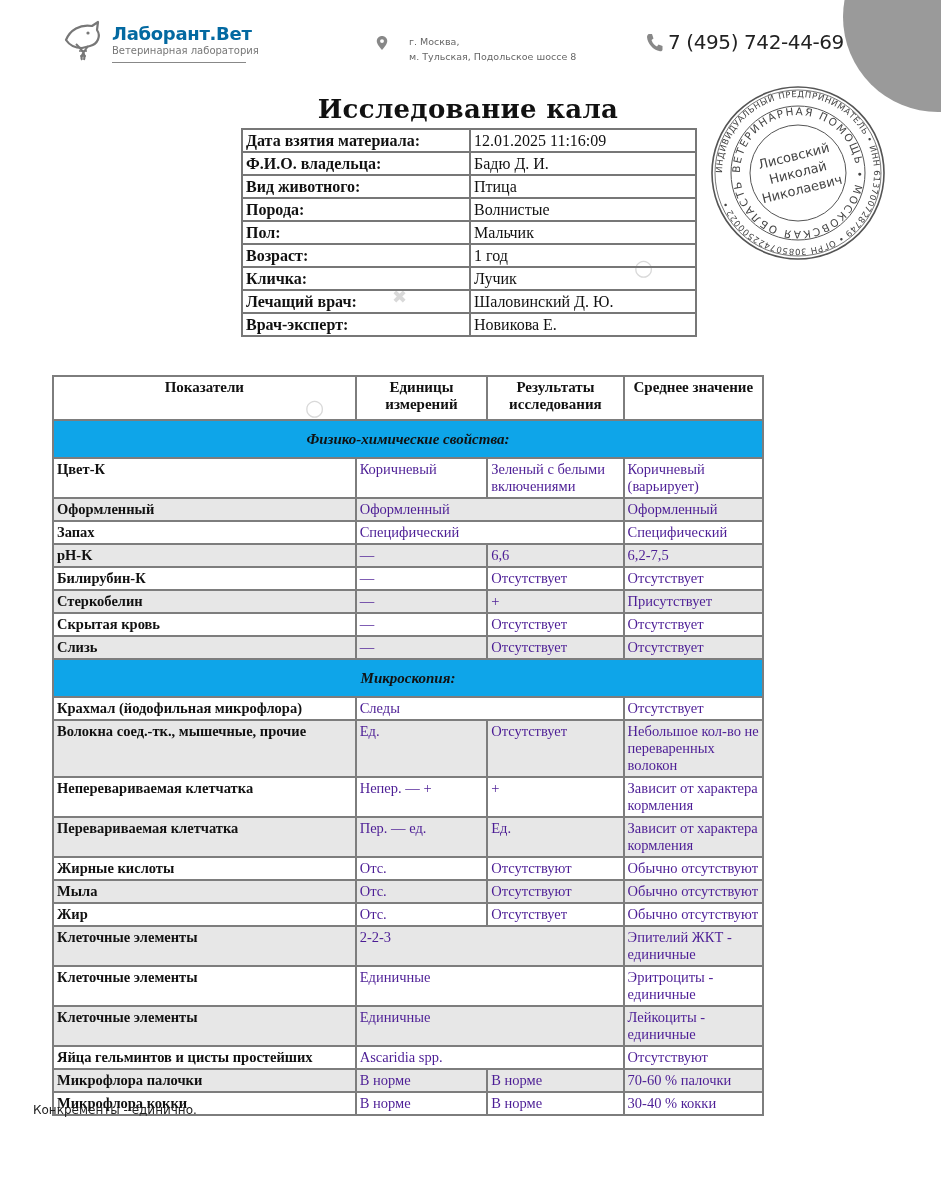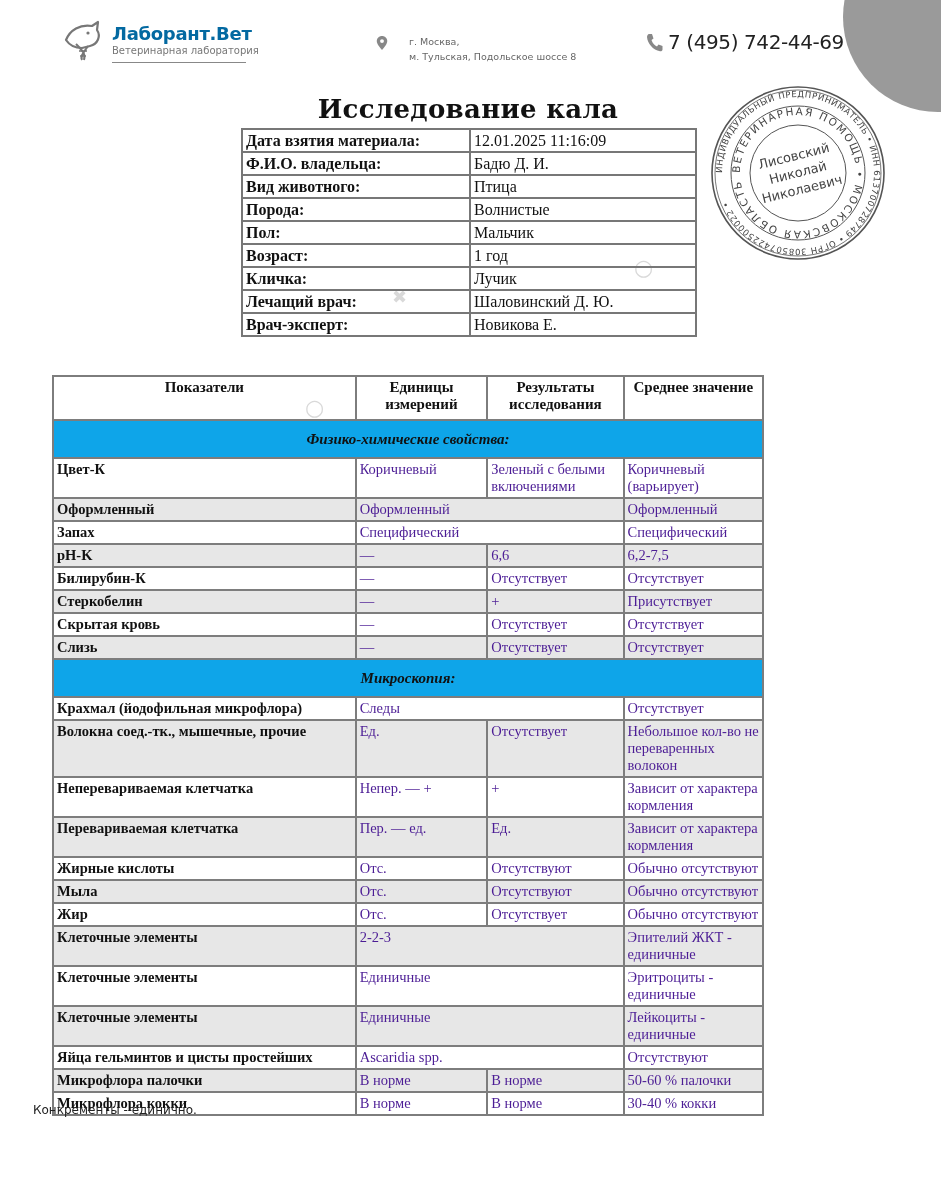--- a/index.html
+++ b/index.html
@@ -269,21 +269,21 @@
       </tr>
       <tr class="">
         <td class="name">Яйца гельминтов и цисты простейших</td>
         <td class="c" colspan="2">Ascaridia spp.</td>
         <td class="c">Отсутствуют</td>
       </tr>
       <tr class="g ">
         <td class="name">Микрофлора палочки</td>
         <td class="c">В норме</td>
         <td class="c">В норме</td>
-        <td class="c">50-60 % палочки</td>
+        <td class="c">70-60 % палочки</td>
       </tr>
       <tr class="">
         <td class="name">Микрофлора  кокки</td>
         <td class="c">В норме</td>
         <td class="c">В норме</td>
         <td class="c">30-40 % кокки</td>
       </tr>
     </tbody>
 </table>
 

